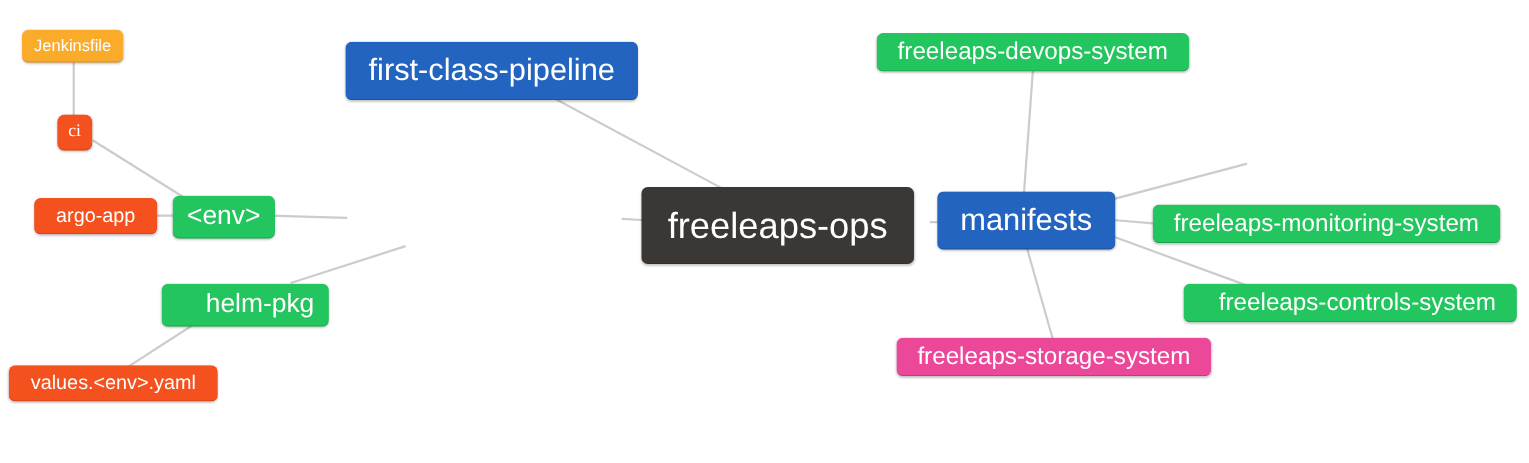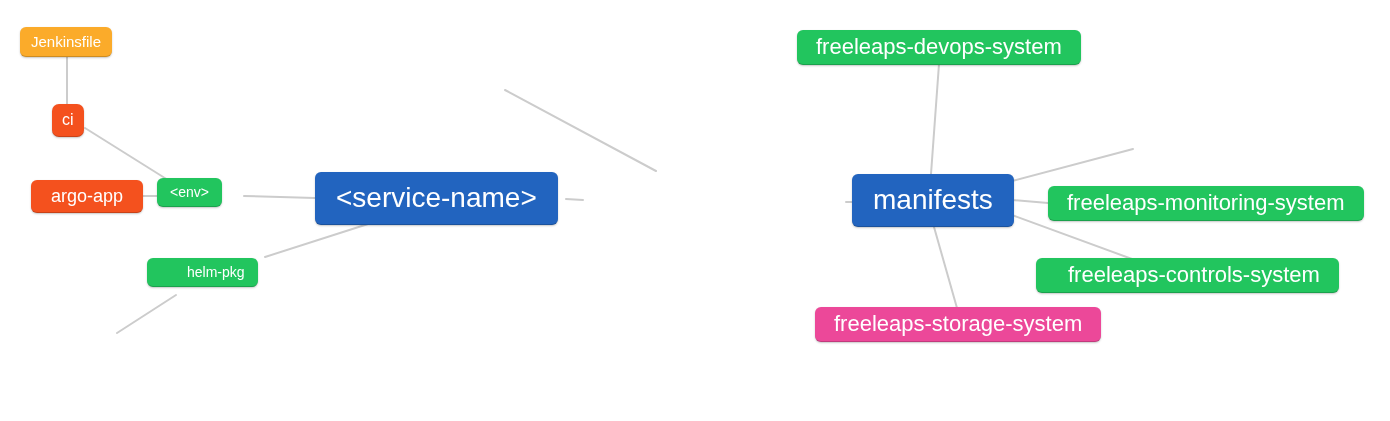--- a/index.html
+++ b/index.html
@@ -25,21 +25,21 @@
     text-align: center;
     border-radius: 6px;
     line-height: 1;
     box-shadow: 0 1px 2px rgba(0,0,0,0.22);
     border-bottom: 1px solid rgba(0,0,0,0.18);
     cursor: default;
   }
   .t-root   { font-size: 33px; padding: 18px 24px; }
   .t-l1     { font-size: 28px; padding: 12px 21px; }
   .t-green  { font-size: 22px; padding: 6px 19px; }
-  .t-green-sm { font-size: 14px; padding: 7px 13px; }
+  .t-green-sm { font-size: 24px; padding: 7px 13px; }
   .t-red    { font-size: 18px; padding: 7px 20px; }
   .t-jenkins{ font-size: 15px; padding: 7px 11px; }
   .t-ci     { font-size: 16px; padding: 8px 10px; border-radius: 7px; }
 </style>
 </head>
 <body>
 
 <div class="canvas">
 
   <svg class="edges" width="1390" height="421" viewBox="0 0 1390 421">
@@ -53,24 +53,26 @@
     <line class="edge" x1="566" y1="199" x2="583" y2="200" stroke-width="2" stroke-linecap="round" stroke="#cccccc"></line>
     <line class="edge" x1="846" y1="202" x2="852" y2="202" stroke-width="2" stroke-linecap="round" stroke="#cccccc"></line>
     <line class="edge" x1="931" y1="174" x2="939" y2="64" stroke-width="2" stroke-linecap="round" stroke="#cccccc"></line>
     <line class="edge" x1="1012" y1="181" x2="1133" y2="149" stroke-width="2" stroke-linecap="round" stroke="#cccccc"></line>
     <line class="edge" x1="1012" y1="200" x2="1048" y2="203" stroke-width="2" stroke-linecap="round" stroke="#cccccc"></line>
     <line class="edge" x1="1012" y1="215" x2="1132" y2="259" stroke-width="2" stroke-linecap="round" stroke="#cccccc"></line>
     <line class="edge" x1="934" y1="227" x2="957" y2="308" stroke-width="2" stroke-linecap="round" stroke="#cccccc"></line>
   </svg>
 
   <div class="node t-jenkins" style="left: 20px; top: 27px; background: rgb(251, 171, 42);">Jenkinsfile</div>
-  <div class="node t-ci" style="left: 52px; top: 104px; background: rgb(244, 81, 30);">ci</div>
+  <div class="node t-ci" style="left: 52px; top: 104px; background: rgb(244, 81, 30); font-family: Liberation Serif, serif;">ci</div>
   <div class="node t-red" style="left: 31px; top: 180px; background: rgb(244, 81, 30);">argo-app</div>
   <div class="node t-green-sm" style="left: 157px; top: 178px; background: rgb(34, 197, 94);">&lt;env&gt;</div>
   <div class="node t-green-sm" style="left: 147px; top: 258px; background: rgb(34, 197, 94); padding-left: 40px;">helm-pkg</div>
-  <div class="node t-l1" style="left: 315px; top: 172px; background: rgb(34, 100, 191);">&lt;service-name&gt;</div>
+  <div class="node t-red" style="left: 8px; top: 332px; background: rgb(244, 81, 30);">values.&lt;env&gt;.yaml</div>
+  <div class="node t-l1" style="left: 314px; top: 38px; background: rgb(34, 100, 191);">first-class-pipeline</div>
+  <div class="node t-root" style="left: 583px; top: 170px; background: rgb(59, 55, 53);">freeleaps-ops</div>
   <div class="node t-green" style="left: 797px; top: 30px; background: rgb(34, 197, 94);">freeleaps-devops-system</div>
   <div class="node t-l1" style="left: 852px; top: 174px; background: rgb(34, 100, 191);">manifests</div>
   <div class="node t-green" style="left: 1048px; top: 186px; background: rgb(34, 197, 94);">freeleaps-monitoring-system</div>
-  <div class="node t-green" style="left: 1036px; top: 258px; background: rgb(34, 197, 94); padding-left: 32px;">freeleaps-controls-system</div>
+  <div class="node t-green" style="left: 1076px; top: 258px; background: rgb(34, 197, 94); padding-left: 32px;">freeleaps-controls-system</div>
   <div class="node t-green" style="left: 815px; top: 307px; background: #ec4899;">freeleaps-storage-system</div>
 
 </div>
 
 </body></html>

